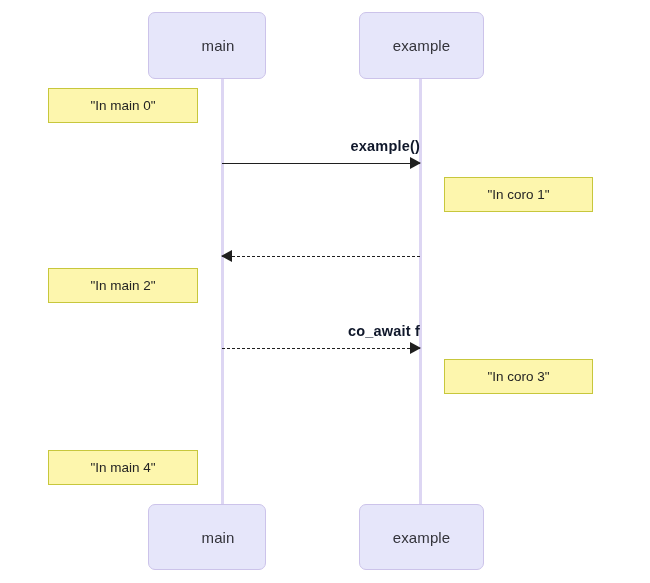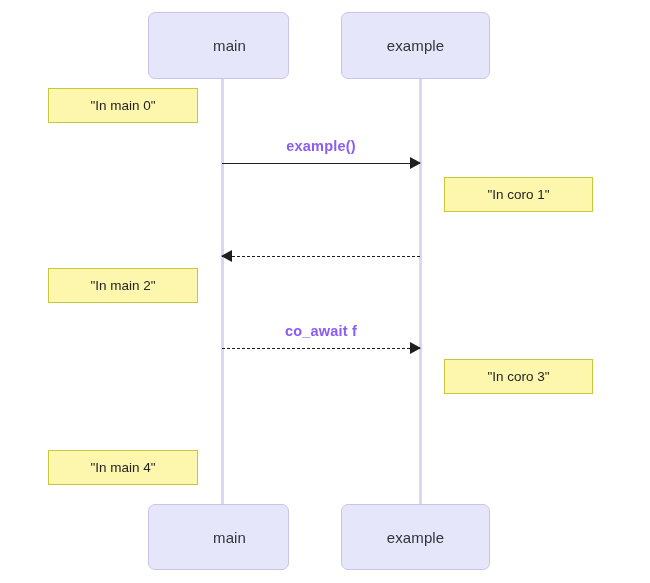--- a/index.html
+++ b/index.html
@@ -24,22 +24,22 @@
     background: #e6e6fa;
     border: 1px solid #ccc3ea;
     border-radius: 7px;
     display: flex;
     align-items: center;
     justify-content: center;
     color: #33333a;
     font-size: 15px;
     letter-spacing: .1px;
   }
-  .p-main   { left: 148px; width: 141px; padding-left: 22px; }
-  .p-ex     { left: 341px; width: 149px; }
+  .p-main   { left: 148px; width: 118px; padding-left: 22px; }
+  .p-ex     { left: 359px; width: 125px; }
   .p-top    { top: 12px;  height: 67px; }
   .p-bottom { top: 504px; height: 66px; }
 
   
   .lifeline {
     position: absolute;
     width: 3px;
     background: #ddd6f3;
     top: 79px;
     height: 425px;
@@ -66,24 +66,24 @@
   
   .message {
     position: absolute;
     height: 34px;
   }
   .msg-label {
     position: absolute;
     left: 0;
     right: 0;
     top: 0;
-    text-align: center;
+    text-align: right;
     font-size: 14.5px;
     font-weight: bold;
-    color: #8b5cf6;
+    color: #0f172a;
     letter-spacing: .2px;
     white-space: nowrap;
   }
   .msg-line {
     position: absolute;
     left: 0;
     right: 0;
     top: 25px;
     height: 0;
     border-top: 1.6px solid #1f1f1f;

